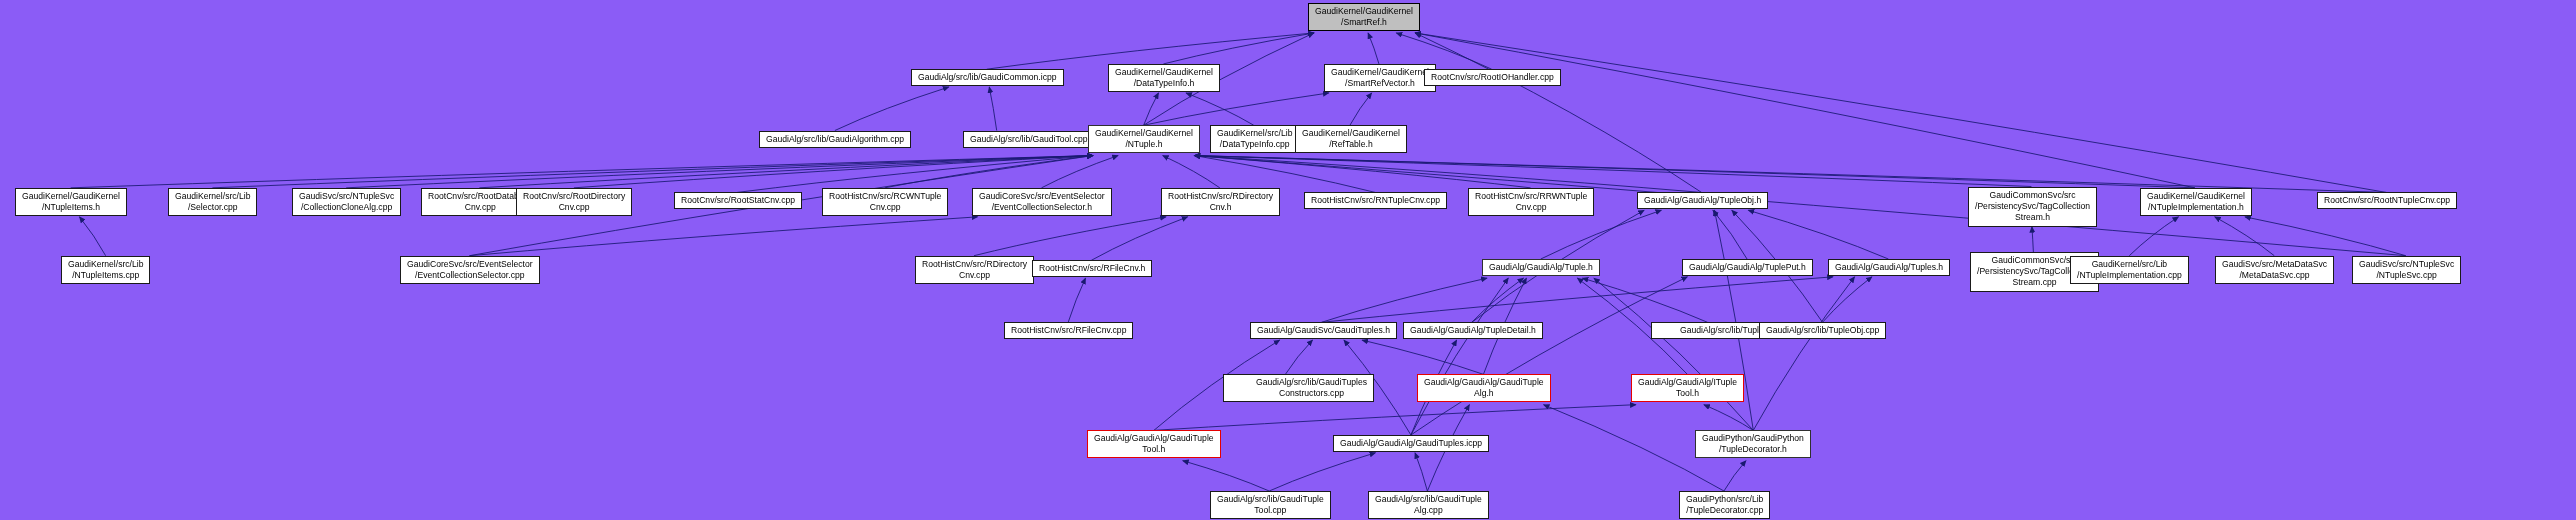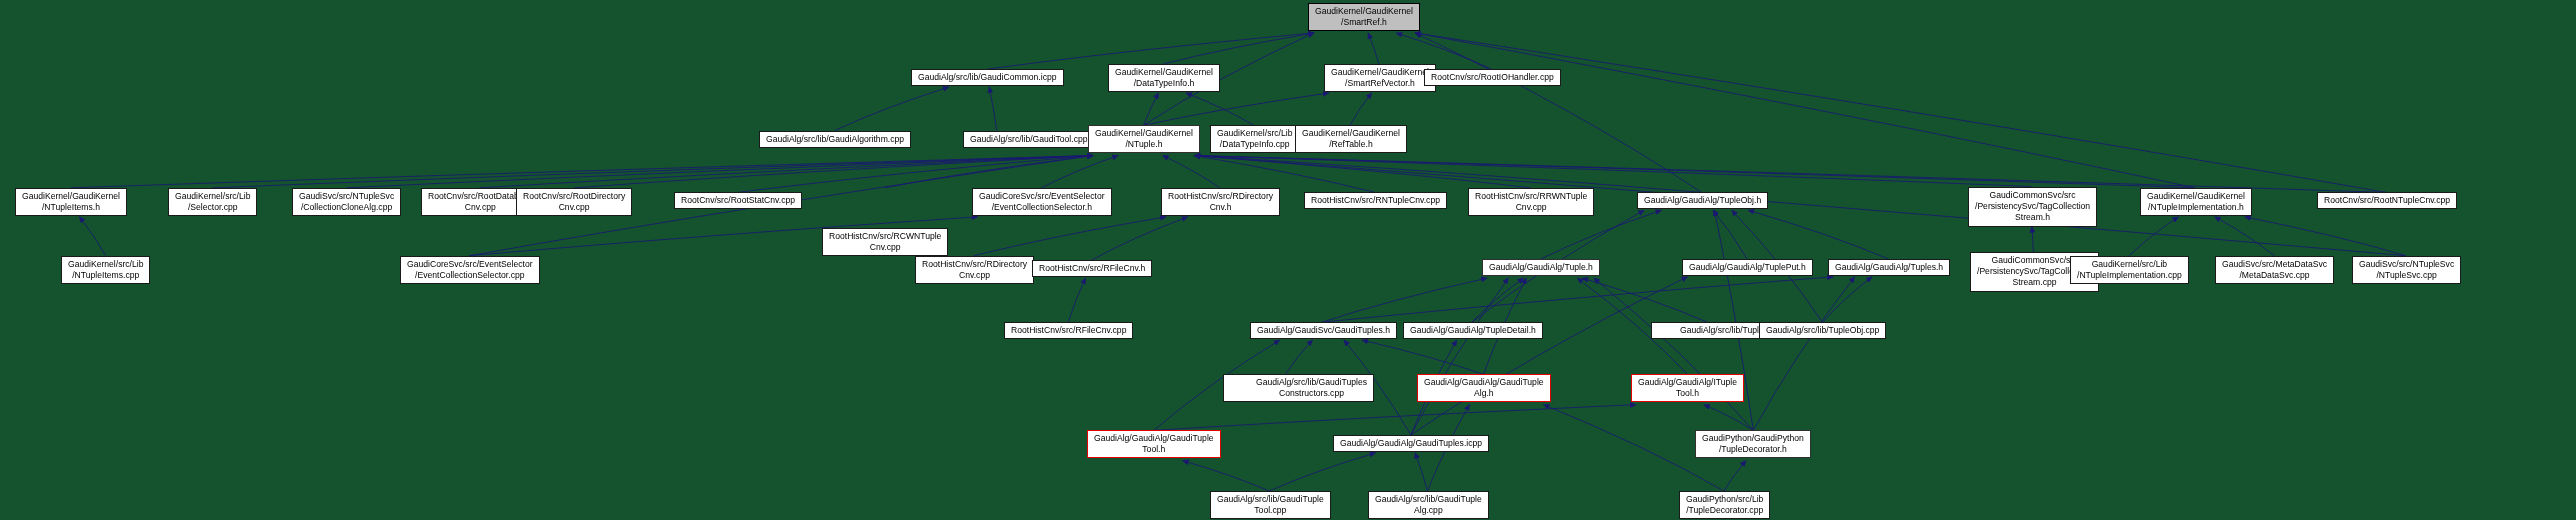--- a/index.html
+++ b/index.html
@@ -1,16 +1,16 @@
 <!DOCTYPE html>
 <html style="font-size:10.5px"><head>
 <meta charset="utf-8">
 <style>
   html,body{margin:0;padding:0;background:#ffffff;}
-  #graph{position:relative;width:2576px;height:520px;background:#14532d;overflow:hidden;
+  #graph{position:relative;width:2576px;height:520px;background:#8b5cf6;overflow:hidden;
          font-family:"Liberation Sans","DejaVu Sans",sans-serif;}
   #edges{position:absolute;left:0;top:0;z-index:0;}
   .node{position:absolute;z-index:1;box-sizing:border-box;background:#ffffff;
         border:0.7px solid #1a1a1a;color:#000;font-size:8.6px;line-height:1.3;
         text-align:center;padding:2px 6px;white-space:pre-line;cursor:pointer;}
   .node.root{background:#bfbfbf;border-width:1.3px;border-color:#000;}
   .node.bold{border-width:1.3px;border-color:#303030;}
   .node.red{border:1.3px solid #e60000;}
 </style>
 </head>
@@ -117,21 +117,21 @@
 /NTupleItems.h</div>
     <div class="node" style="left: 168px; top: 188px;">GaudiKernel/src/Lib
 /Selector.cpp</div>
     <div class="node" style="left: 292px; top: 188px;">GaudiSvc/src/NTupleSvc
 /CollectionCloneAlg.cpp</div>
     <div class="node" style="left: 421px; top: 188px;">RootCnv/src/RootDatabase
 Cnv.cpp</div>
     <div class="node" style="left: 516px; top: 188px;">RootCnv/src/RootDirectory
 Cnv.cpp</div>
     <div class="node" style="left: 674px; top: 192px;">RootCnv/src/RootStatCnv.cpp</div>
-    <div class="node" style="left: 822px; top: 188px; margin-top: 40px;">RootHistCnv/src/RCWNTuple
+    <div class="node" style="left: 822px; top: 188px;">RootHistCnv/src/RCWNTuple
 Cnv.cpp</div>
     <div class="node" style="left: 972px; top: 188px;">GaudiCoreSvc/src/EventSelector
 /EventCollectionSelector.h</div>
     <div class="node" style="left: 1161px; top: 188px;">RootHistCnv/src/RDirectory
 Cnv.h</div>
     <div class="node" style="left: 1304px; top: 192px;">RootHistCnv/src/RNTupleCnv.cpp</div>
     <div class="node" style="left: 1468px; top: 188px;">RootHistCnv/src/RRWNTuple
 Cnv.cpp</div>
     <div class="node" style="left: 1637px; top: 192px;">GaudiAlg/GaudiAlg/TupleObj.h</div>
     <div class="node" style="left: 1968px; top: 187px;">GaudiCommonSvc/src

